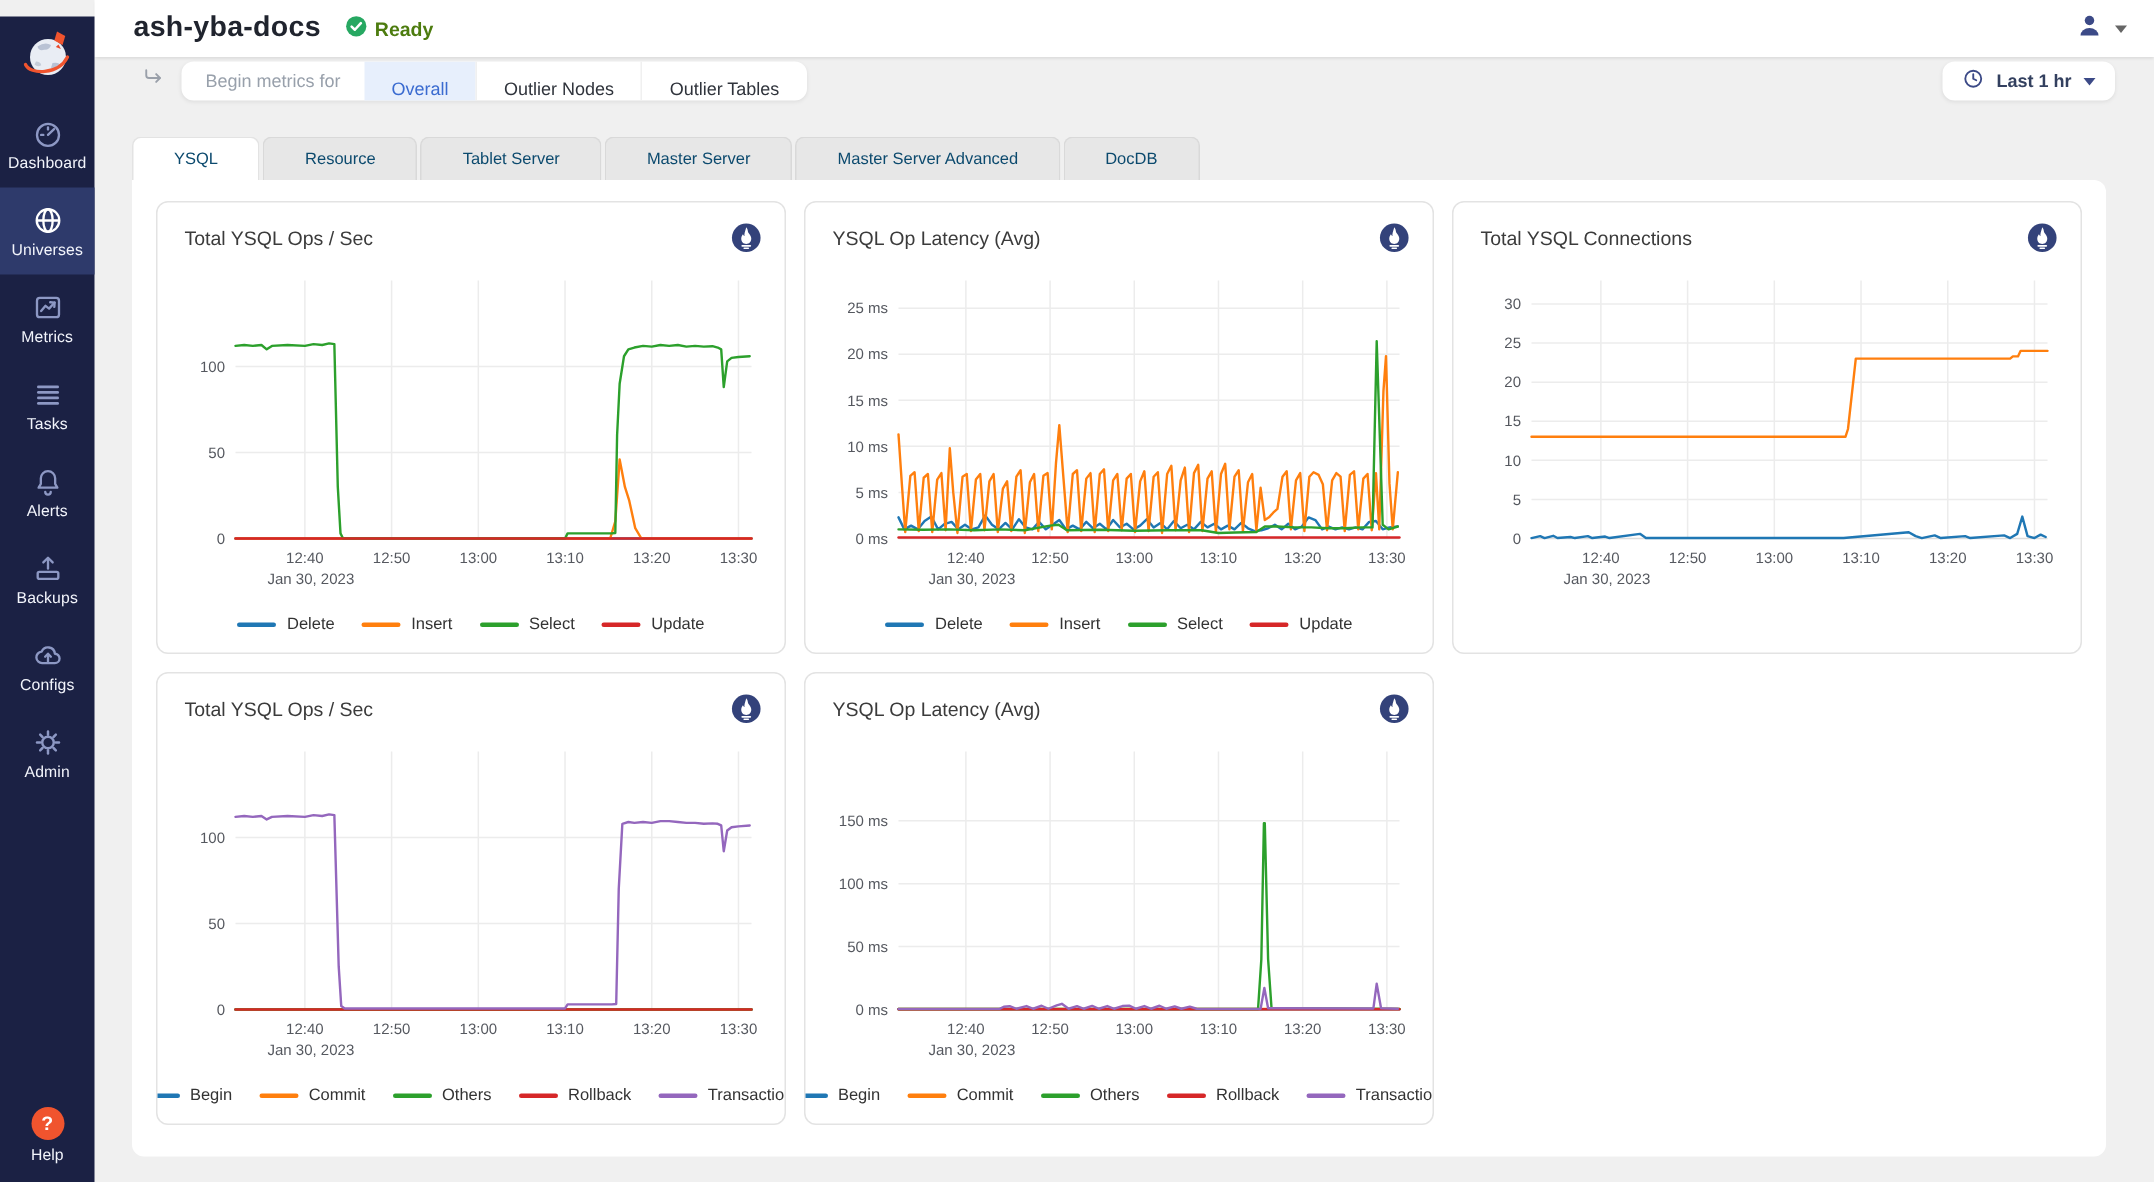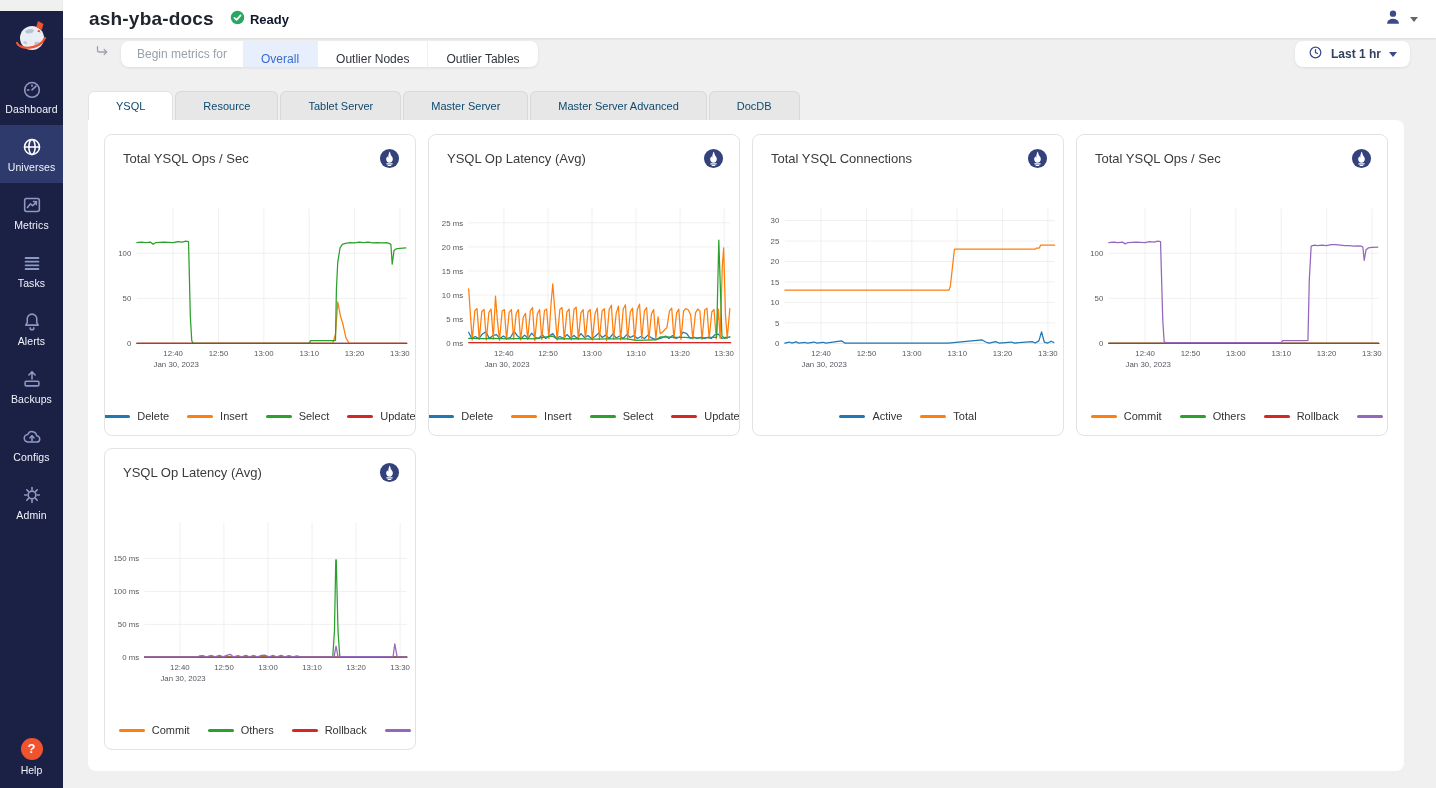--- a/index.html
+++ b/index.html
@@ -20,40 +20,40 @@
   .nav-item svg { display:block; }
   .spacer { flex:1; }
   .help-item { height:64px; display:flex; flex-direction:column; align-items:center; justify-content:center; gap:4px; cursor:pointer; margin-bottom:10px;}
   .help-badge { width:22px; height:22px; border-radius:50%; background:#f0542e; color:#fff; font-weight:bold;
     font-size:13px; line-height:22px; text-align:center; }
   .help-item .nlabel { font-size:10.5px; color:#f2f4fb; }
   
   .topbar { position:absolute; left:63px; top:0; right:0; height:38px; background:#fff;
     box-shadow:0 1px 2px rgba(0,0,0,.10); display:flex; align-items:center; z-index:4; }
   .uni-title { font-size:19px; font-weight:bold; color:#20242e; margin-left:26px; letter-spacing:.2px; }
-  .ready { display:flex; align-items:center; gap:5px; margin-left:16px; color:#0f172a; font-size:13px; font-weight:bold; }
+  .ready { display:flex; align-items:center; gap:5px; margin-left:16px; color:#4d7c0f; font-size:13px; font-weight:bold; }
   .topbar-right { margin-left:auto; margin-right:18px; display:flex; align-items:center; gap:7px; cursor:pointer; }
   .caret { width:0; height:0; border-left:4px solid transparent; border-right:4px solid transparent; border-top:5px solid #666; }
   .caret.navy { border-top-color:#3c4a87; }
   
   .content { position:absolute; left:63px; top:38px; right:0; bottom:0; overflow:hidden; }
   .row1 { margin:3px 26px 0 30px; display:flex; align-items:flex-start; justify-content:space-between; }
   .row1-left { display:flex; align-items:center; gap:10px; }
   .scope-tabs { background:#fff; border-radius:8px; box-shadow:0 1px 3px rgba(0,0,0,.08); display:flex; align-items:stretch; overflow:hidden; height:26px; }
   .scope-label { font-size:12px; color:#98a0ab; display:flex; align-items:center; padding:0 16px; }
   .scope-tab { font-size:12px; color:#30343c; display:flex; align-items:center; padding:18px 18px; cursor:pointer; border-left:1px solid #f0f0f0;text-align:right; }
   .scope-tab.active { background:#e7effc; color:#3a6bd0; border-left:none; }
   .time-pill { background:#fff; border-radius:8px; box-shadow:0 1px 3px rgba(0,0,0,.08); height:26px;
     display:flex; align-items:center; gap:8px; padding:0 13px; cursor:pointer; font-size:12px; color:#33405f; font-weight:bold;}
   .mtabs { margin:24px 0 0 25px; display:flex; }
   .mtab { height:29px; display:flex; align-items:center; padding:0 27px; background:#e7e7e7; border:1px solid #d9d9d9;
     border-bottom:none; border-radius:6px 6px 0 0; margin-right:2px; font-size:11px; color:#0c4a6e; cursor:pointer; position:relative;text-align:right; }
   .mtab.active { background:#fff; border-color:#e3e3e3; z-index:2; }
   .panel { margin:0 32px 20px 25px; background:#fff; border-radius:0 8px 8px 8px; height:651px; }
-  .grid { display:grid; grid-template-columns:repeat(4, 1fr); grid-auto-rows:302px; gap:12px; padding:14px 16px; }
+  .grid { display:grid; grid-template-columns:repeat(3, 1fr); grid-auto-rows:302px; gap:12px; padding:14px 16px; }
   .card { background:#fff; border:1px solid #e3e3e3; border-radius:8px; display:flex; flex-direction:column; overflow:hidden; }
   .chead { display:flex; align-items:center; justify-content:space-between; padding:13px 15px 2px 18px; }
   .ctitle { font-size:13px; color:#3b3b3b; }
   .prom { cursor:pointer; display:flex; }
   .cplot { padding:0 2px; }
   .cplot svg { display:block; }
   .cplot text { fill:#55585f; font-size:10px; }
   .clegend { margin-top:auto; display:flex; justify-content:center; align-items:center; gap:18px; padding:0 6px 13px 6px; }
   .li { display:flex; align-items:center; gap:7px; font-size:11px; color:#333; cursor:pointer; }
   .sw { width:26px; height:3px; border-radius:2px; display:inline-block; }
@@ -395,30 +395,20 @@
               <text x="142.0672268907563" y="204" text-anchor="middle">12:50</text>
               <text x="199.88235294117646" y="204" text-anchor="middle">13:00</text>
               <text x="257.69747899159665" y="204" text-anchor="middle">13:10</text>
               <text x="315.5126050420168" y="204" text-anchor="middle">13:20</text>
               <text x="373.327731092437" y="204" text-anchor="middle">13:30</text>
               <text x="88.25210084033614" y="218" text-anchor="middle">Jan 30, 2023</text>
               <polyline points="38.0,187.7 43.8,186.4 46.7,187.7 52.5,186.2 55.3,187.7 64.0,187.0 66.9,187.7 75.6,186.4 78.5,187.7 87.1,186.7 90.0,187.7 110.3,184.9 114.3,187.7 153.6,187.7 246.1,187.7 289.5,183.8 294.1,186.4 298.2,187.7 306.8,185.9 310.9,187.7 327.1,186.4 330.5,187.7 353.1,185.9 357.1,187.7 361.8,184.9 365.2,173.4 368.7,186.4 373.3,187.7 377.4,185.4 380.8,187.0" fill="none" stroke="#1f77b4" stroke-width="1.6" stroke-linejoin="round" stroke-linecap="round"></polyline>
               <polyline points="38.0,120.2 247.3,120.2 249.0,115.0 254.2,68.1 357.1,68.1 358.9,66.6 362.3,66.6 364.1,62.9 382.0,62.9" fill="none" stroke="#ff7f0e" stroke-width="1.6" stroke-linejoin="round" stroke-linecap="round"></polyline>
             </svg>
           </div>
-        <div class="clegend">
-            <span class="li">
-              <span class="sw" style="background: rgb(31, 119, 180);"></span>
-              <span>Active</span>
-            </span>
-            <span class="li">
-              <span class="sw" style="background: rgb(255, 127, 14);"></span>
-              <span>Total</span>
-            </span>
-          </div>
       </section>
 
       <section class="card">
         <div class="chead">
           <span class="ctitle">Total YSQL Ops / Sec</span>
           <span class="prom">
             <svg width="21" height="21" viewBox="0 0 22 22">
                 <circle cx="11" cy="11" r="10" fill="#33427a"></circle>
                 <path d="M11 3.6 c1.5 1.7 .7 3 1.9 4.4 c.9 1.1 1.6 2.2 1.6 3.6 c0 2.4-1.5 3.8-3.5 3.8 s-3.5-1.4-3.5-3.8 c0-.9.5-2.2 1.2-3 c.3.9 1.1 1.3 1.1 1.3 c-.4-1.6.5-3.7 1.2-6.3z" fill="#fff"></path>
                 <rect x="7.6" y="16" width="6.8" height="1.2" rx=".6" fill="#fff"></rect>

